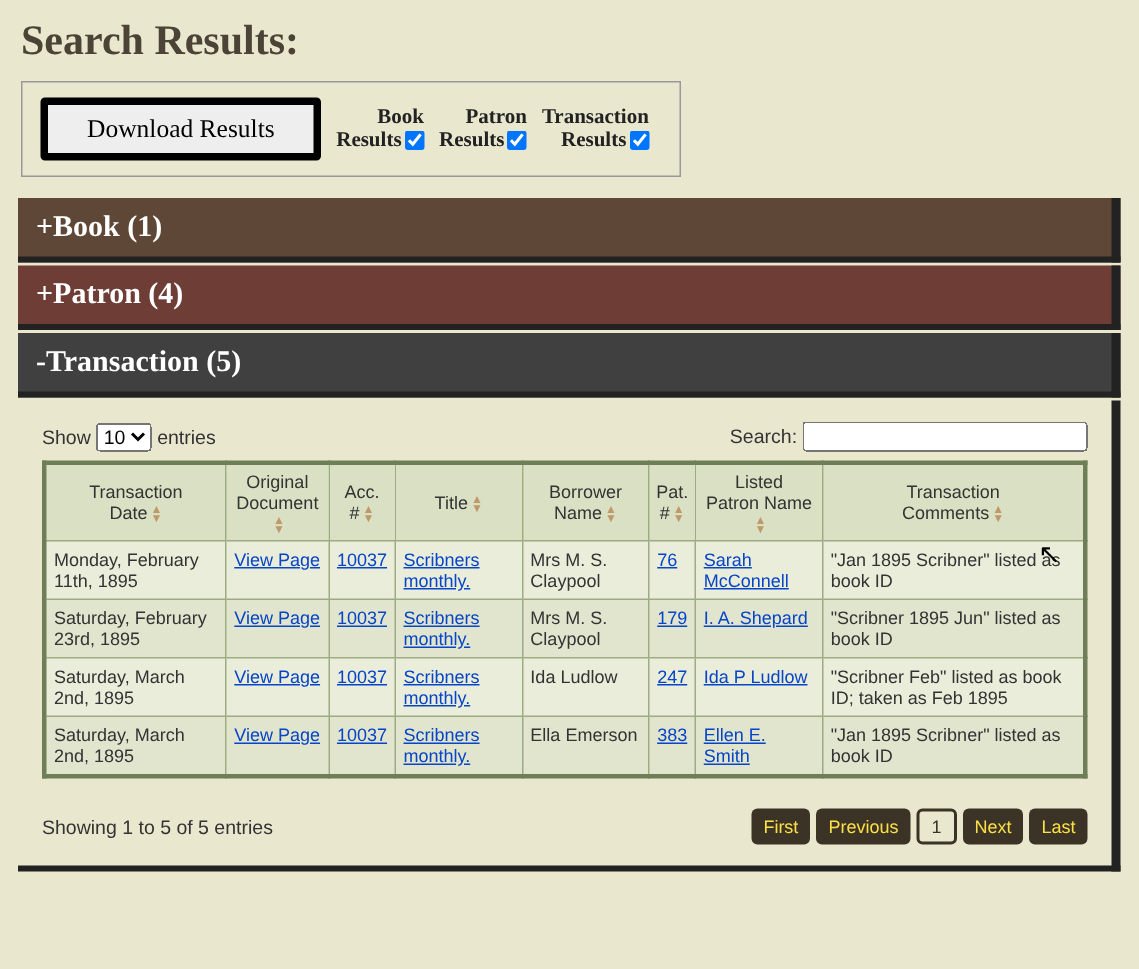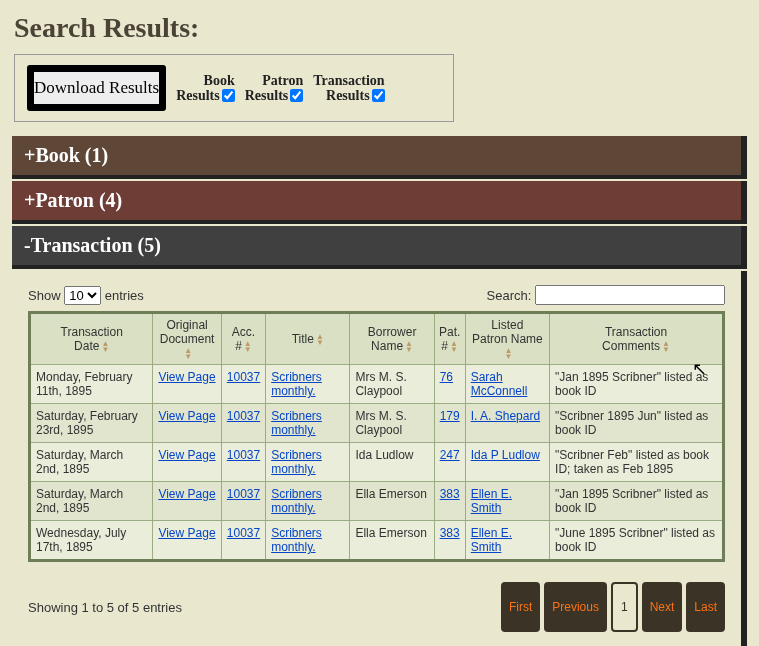--- a/index.html
+++ b/index.html
@@ -24,23 +24,23 @@
     padding: 10px 12px;
     margin: 0 6px 14px 6px;
     width: 440px;
     display: flex;
     align-items: center;
     gap: 10px;
   }
   .download-box button {
     font-family: Georgia, serif;
     font-size: 17px;
-    padding: 6px 0;
+    padding: 6px 26px;
     background: #eee;
-    border: 7px solid #000000;
+    border: 5px solid #000000;
     border-radius: 3px;
     cursor: pointer;
   }
   .cb-group {
     display: flex;
     flex-direction: column;
     align-items: flex-end;
     font-family: Georgia, serif;
     font-weight: bold;
     font-size: 14px;
@@ -118,23 +118,23 @@
   .bottom-bar {
     display:flex;
     justify-content: space-between;
     align-items:center;
     margin-top:20px;
     font-size:13px;
   }
   .pager { display:flex; gap:4px; }
   .pager .pbtn {
     background:#3b3326;
-    color:#f97316;
+    color:#fde047;
     border-radius:4px;
-    padding:18px 8px;
+    padding:5px 8px;
     font-size:12px;
     cursor:pointer;
     border:none;
   }
   .pager .pbtn.current {
     background:#eae7cf;
     color:#3b3326;
     border:2px solid #3b3326;
     padding:3px 8px;
   }
@@ -241,30 +241,20 @@
         <tr>
           <td>Saturday, March 2nd, 1895</td>
           <td><a class="link">View Page</a></td>
           <td><a class="link">10037</a></td>
           <td><a class="link">Scribners monthly.</a></td>
           <td>Ella Emerson</td>
           <td><a class="link">383</a></td>
           <td><a class="link">Ellen E. Smith</a></td>
           <td>"Jan 1895 Scribner" listed as book ID</td>
         </tr>
-        <tr>
-          <td>Wednesday, July 17th, 1895</td>
-          <td><a class="link">View Page</a></td>
-          <td><a class="link">10037</a></td>
-          <td><a class="link">Scribners monthly.</a></td>
-          <td>Ella Emerson</td>
-          <td><a class="link">383</a></td>
-          <td><a class="link">Ellen E. Smith</a></td>
-          <td>"June 1895 Scribner" listed as book ID</td>
-        </tr>
       </tbody>
   </table>
 
   <div class="bottom-bar">
     <div>Showing 1 to 5 of 5 entries</div>
     <div class="pager">
       <button class="pbtn">First</button>
       <button class="pbtn">Previous</button>
       <button class="pbtn current">1</button>
       <button class="pbtn">Next</button>

